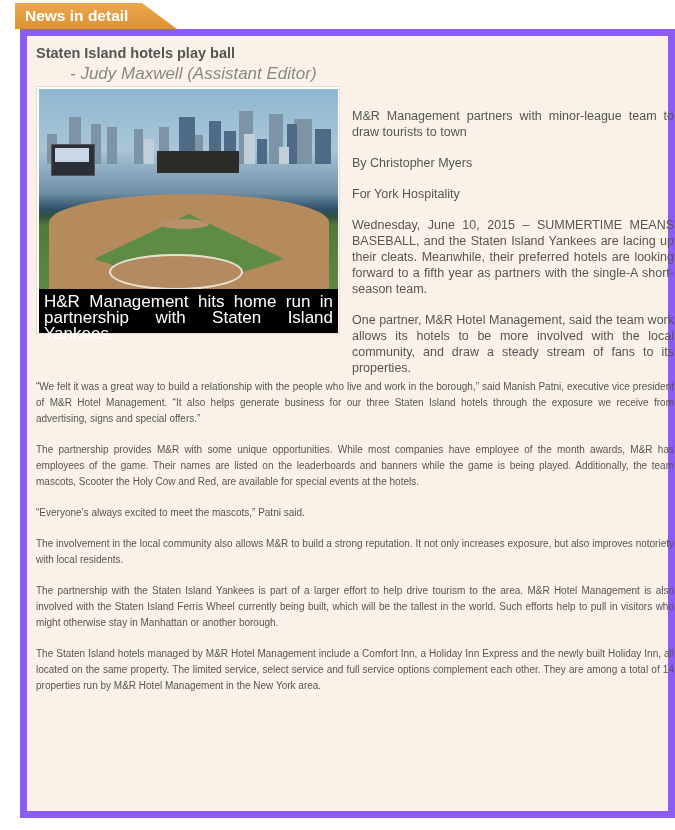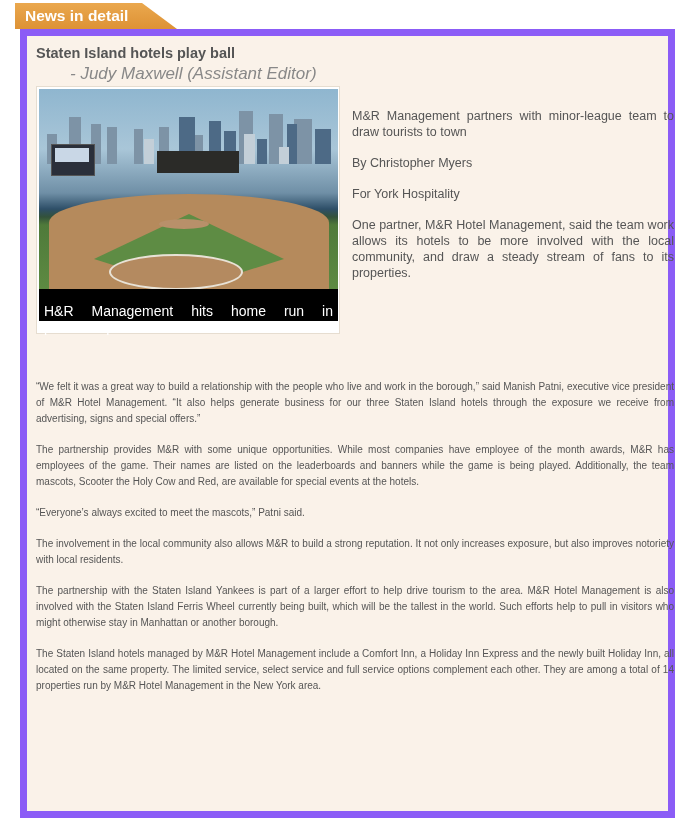--- a/index.html
+++ b/index.html
@@ -43,23 +43,23 @@
   .grass-diamond {
     position: absolute; left: 55px; top: 125px; width: 190px; height: 75px;
     background: #5e8c44; clip-path: polygon(50% 0, 100% 60%, 50% 100%, 0 60%);
   }
   .mound { position: absolute; left: 120px; top: 130px; width: 50px; height: 10px; background: #b8906a; border-radius: 50%; }
   .homeplate { position: absolute; left: 70px; top: 165px; width: 130px; height: 32px; border: 2px solid #e8e2d6; border-radius: 50%; background: #b48a60; }
   .scoreboard-left { position: absolute; left: 12px; top: 55px; width: 42px; height: 30px; background: #2a2f3a; border: 1px solid #555; }
   .scoreboard-left .scr { position: absolute; left: 3px; top: 3px; width: 34px; height: 14px; background: #c9d7e6; }
   .scoreboard-mid { position: absolute; left: 118px; top: 62px; width: 82px; height: 22px; background: #2b2b28; }
   .caption {
-    position: absolute; left: 2px; top: 202px; width: 299px; height: 32px;
-    background: #000000; color: #ffffff; font-size: 14px; line-height: 16px;
-    padding: 14px 5px; box-sizing: border-box; text-align: justify;
+    position: absolute; left: 2px; top: 202px; width: 299px; height: 44px;
+    background: #000000; color: #ffffff; font-size: 17px; line-height: 16px;
+    padding: 5px 5px; box-sizing: border-box; text-align: justify;
   }
   .rightcol {
     position: absolute; left: 325px; top: 57px; width: 322px; font-size: 12.5px; line-height: 16px;
   }
   .subhead { text-align: center; margin: 0 0 11px 0; }
   .rightcol p, .body p { margin: 15px 0 13px 0; text-align: justify; }
   .body { position: absolute; left: 9px; top: 328px; width: 638px; font-size: 10px; line-height: 16px; }
 </style>
 </head>
 <body>
@@ -110,20 +110,21 @@
       <div class="mound"></div>
       <div class="homeplate"></div>
     </div>
     <div class="caption">H&amp;R Management hits home run in partnership with Staten Island Yankees.</div>
   </div>
 
   <div class="rightcol">
     <p class="subhead">M&amp;R Management partners with minor-league team to draw tourists to town</p>
     <p>By Christopher Myers</p>
     <p>For York Hospitality</p>
+    <p>Wednesday, June 10, 2015 – SUMMERTIME MEANS BASEBALL, and the Staten Island Yankees are lacing up their cleats. Meanwhile, their preferred hotels are looking forward to a fifth year as partners with the single-A short-season team.</p>
     <p>One partner, M&amp;R Hotel Management, said the team work allows its hotels to be more involved with the local community, and draw a steady stream of fans to its properties.</p>
   </div>
 
   <div class="body">
     <p>“We felt it was a great way to build a relationship with the people who live and work in the borough,” said Manish Patni, executive vice president of M&amp;R Hotel Management. “It also helps generate business for our three Staten Island hotels through the exposure we receive from advertising, signs and special offers.”</p>
     <p>The partnership provides M&amp;R with some unique opportunities. While most companies have employee of the month awards, M&amp;R has employees of the game. Their names are listed on the leaderboards and banners while the game is being played. Additionally, the team mascots, Scooter the Holy Cow and Red, are available for special events at the hotels.</p>
     <p>“Everyone’s always excited to meet the mascots,” Patni said.</p>
     <p>The involvement in the local community also allows M&amp;R to build a strong reputation. It not only increases exposure, but also improves notoriety with local residents.</p>
     <p>The partnership with the Staten Island Yankees is part of a larger effort to help drive tourism to the area. M&amp;R Hotel Management is also involved with the Staten Island Ferris Wheel currently being built, which will be the tallest in the world. Such efforts help to pull in visitors who might otherwise stay in Manhattan or another borough.</p>
     <p>The Staten Island hotels managed by M&amp;R Hotel Management include a Comfort Inn, a Holiday Inn Express and the newly built Holiday Inn, all located on the same property. The limited service, select service and full service options complement each other. They are among a total of 14 properties run by M&amp;R Hotel Management in the New York area.</p>

